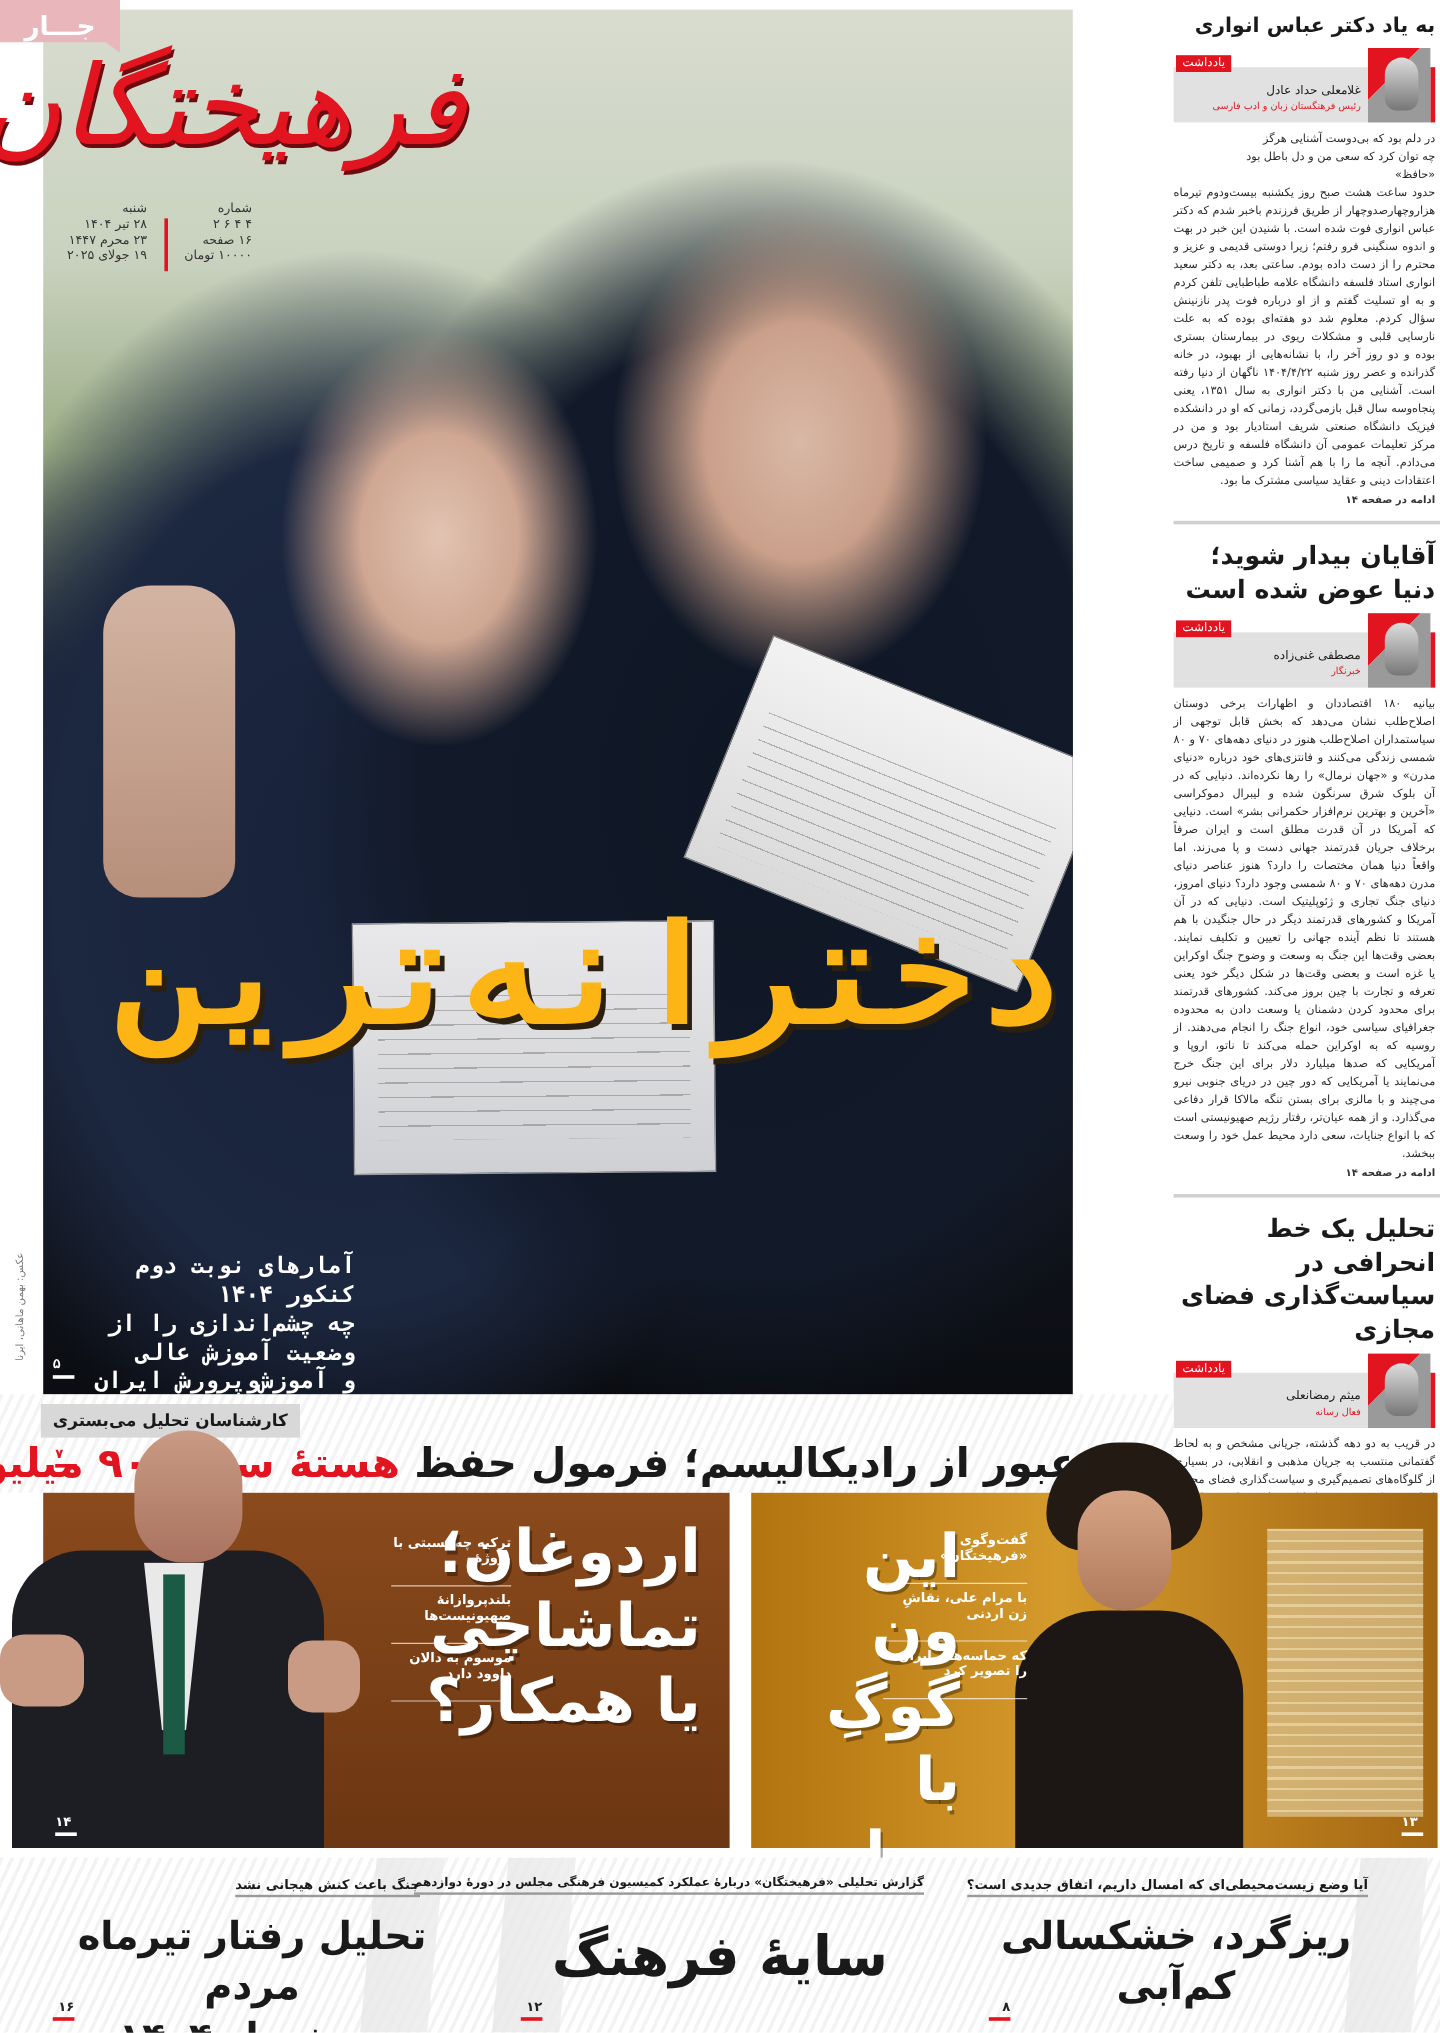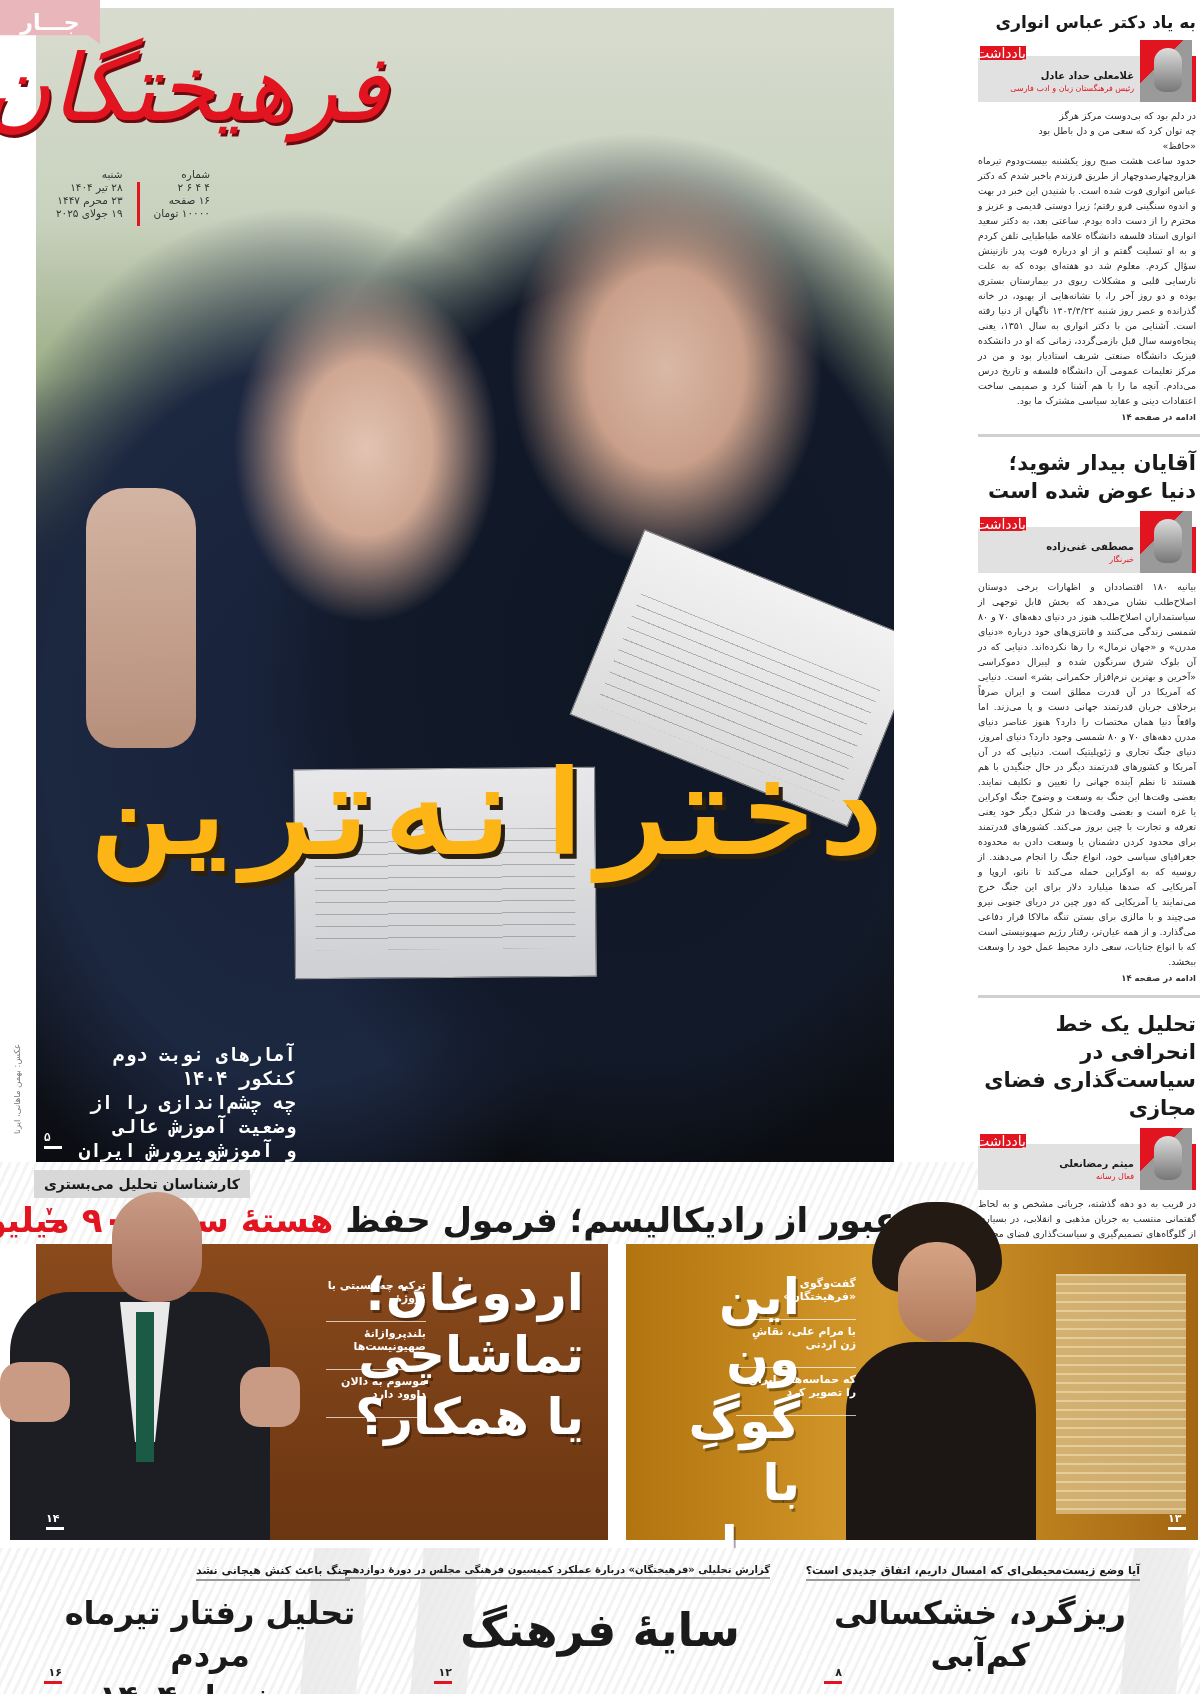--- a/index.html
+++ b/index.html
@@ -87,23 +87,23 @@
     border-right: 4px solid #e1141f;
   }
   .author .avatar {
     position: absolute; right: 0; top: -16px; width: 52px; height: 62px;
     background: linear-gradient(135deg, #e1141f 0 38%, #9a9a9a 38%);
   }
   .author .avatar .face { position: absolute; right: 10px; top: 8px; width: 28px; height: 44px;
     border-radius: 14px 14px 10px 10px; background: linear-gradient(180deg,#ddd,#777); }
   .author .tag {
     position: absolute; left: 2px; top: -10px; width: 46px; height: 14px; background: #e1141f;
-    color: #fff; font-size: 14px; text-align: center; line-height: 14px;
-  }
-  .author .name { position: absolute; right: 58px; top: 14px; font-size: 10px; font-weight: bold; }
+    color: #fff; font-size: 10px; text-align: center; line-height: 14px;
+  }
+  .author .name { position: absolute; right: 58px; top: 14px; font-size: 10px; font-weight: normal; }
   .author .role { position: absolute; right: 58px; top: 28px; font-size: 8px; color: #e1141f; }
   .sb-body { font-size: 9.4px; line-height: 15px; color: #2a2a2a; text-align: justify; }
   .sb-body .poem { display: block; }
   .sb-continue { font-size: 8.5px; font-weight: bold; margin-top: 4px; color: #333; }
   .sb-sep { height: 3px; background: #d0d0d0; margin: 12px 0 12px; }
 
   
   .band {
     position: absolute; left: 0; top: 1162px; width: 978px; height: 82px;
     background: repeating-linear-gradient(115deg, #f4f4f4 0 3px, #ffffff 3px 8px);
@@ -214,21 +214,21 @@
     <div class="sb-title">به یاد دکتر عباس انواری</div>
     <div class="author" style="margin-top:22px;">
       <div class="avatar">
           <div class="face"></div>
         </div>
       <div class="tag">یادداشت</div>
       <div class="name">غلامعلی حداد عادل</div>
       <div class="role">رئیس فرهنگستان زبان و ادب فارسی</div>
     </div>
     <div class="sb-body">
-      <span class="poem">در دلم بود که بی‌دوست مرکز هرگز</span>
+      <span class="poem">در دلم بود که بی‌دوست آشنایی هرگز</span>
       <span class="poem">چه توان کرد که سعی من و دل باطل بود</span>
       <span class="poem">«حافظ»</span>
       <span>حدود ساعت هشت صبح روز یکشنبه بیست‌ودوم تیرماه هزاروچهارصدوچهار از طریق فرزندم باخبر شدم که دکتر عباس انواری فوت شده است. با شنیدن این خبر در بهت و اندوه سنگینی فرو رفتم؛ زیرا دوستی قدیمی و عزیز و محترم را از دست داده بودم. ساعتی بعد، به دکتر سعید انواری استاد فلسفه دانشگاه علامه طباطبایی تلفن کردم و به او تسلیت گفتم و از او درباره فوت پدر نازنینش سؤال کردم. معلوم شد دو هفته‌ای بوده که به علت نارسایی قلبی و مشکلات ریوی در بیمارستان بستری بوده و دو روز آخر را، با نشانه‌هایی از بهبود، در خانه گذرانده و عصر روز شنبه ۱۴۰۴/۴/۲۲ ناگهان از دنیا رفته است. آشنایی من با دکتر انواری به سال ۱۳۵۱، یعنی پنجاه‌وسه سال قبل بازمی‌گردد، زمانی که او در دانشکده فیزیک دانشگاه صنعتی شریف استادیار بود و من در مرکز تعلیمات عمومی آن دانشگاه فلسفه و تاریخ درس می‌دادم. آنچه ما را با هم آشنا کرد و صمیمی ساخت اعتقادات دینی و عقاید سیاسی مشترک ما بود.</span>
     </div>
     <div class="sb-continue">ادامه در صفحه ۱۴</div>
   </div>
   <div class="sb-sep"></div>
 
   <div class="sb-article">
     <div class="sb-title big">آقایان بیدار شوید؛ دنیا عوض شده است</div>

